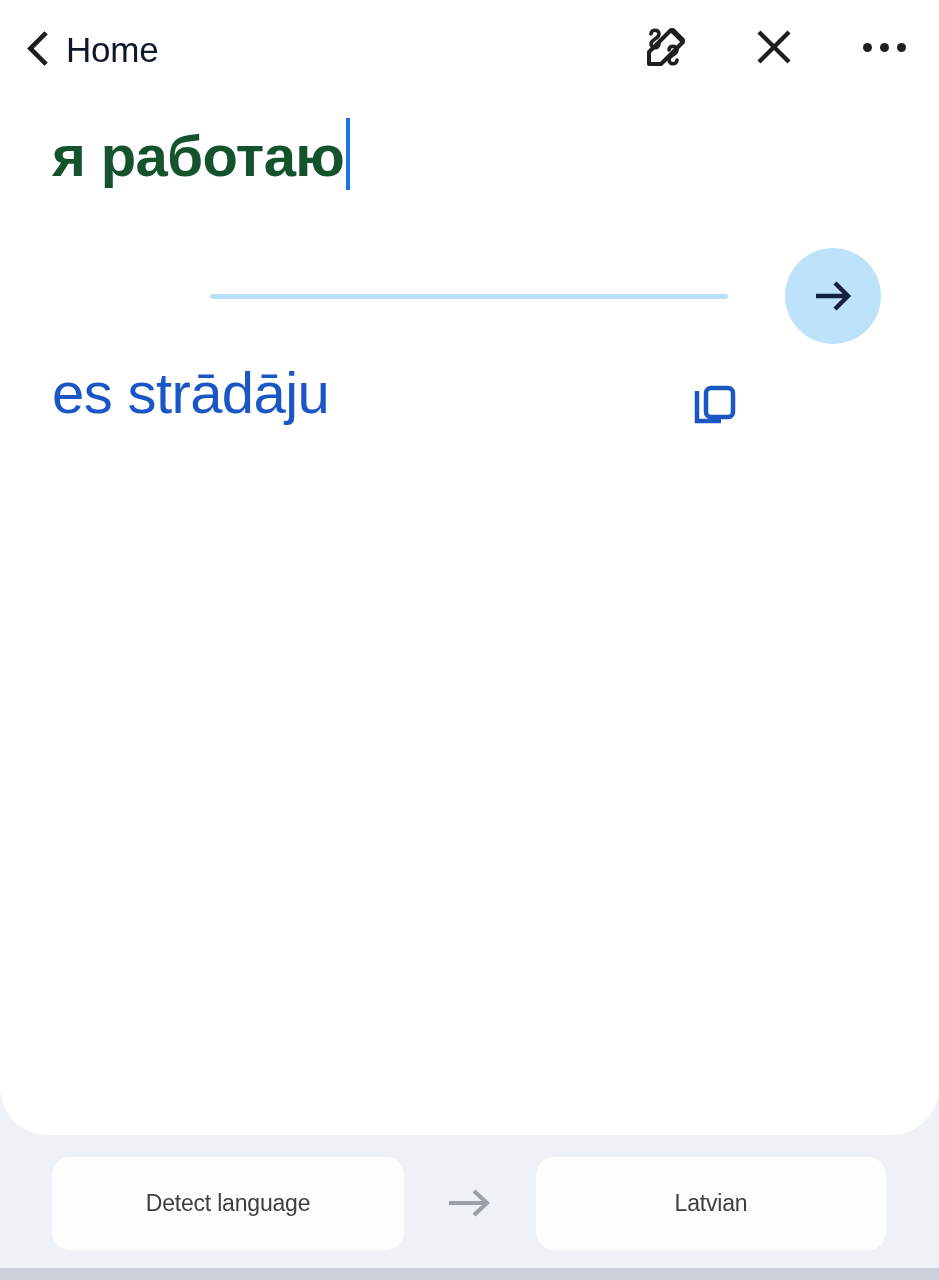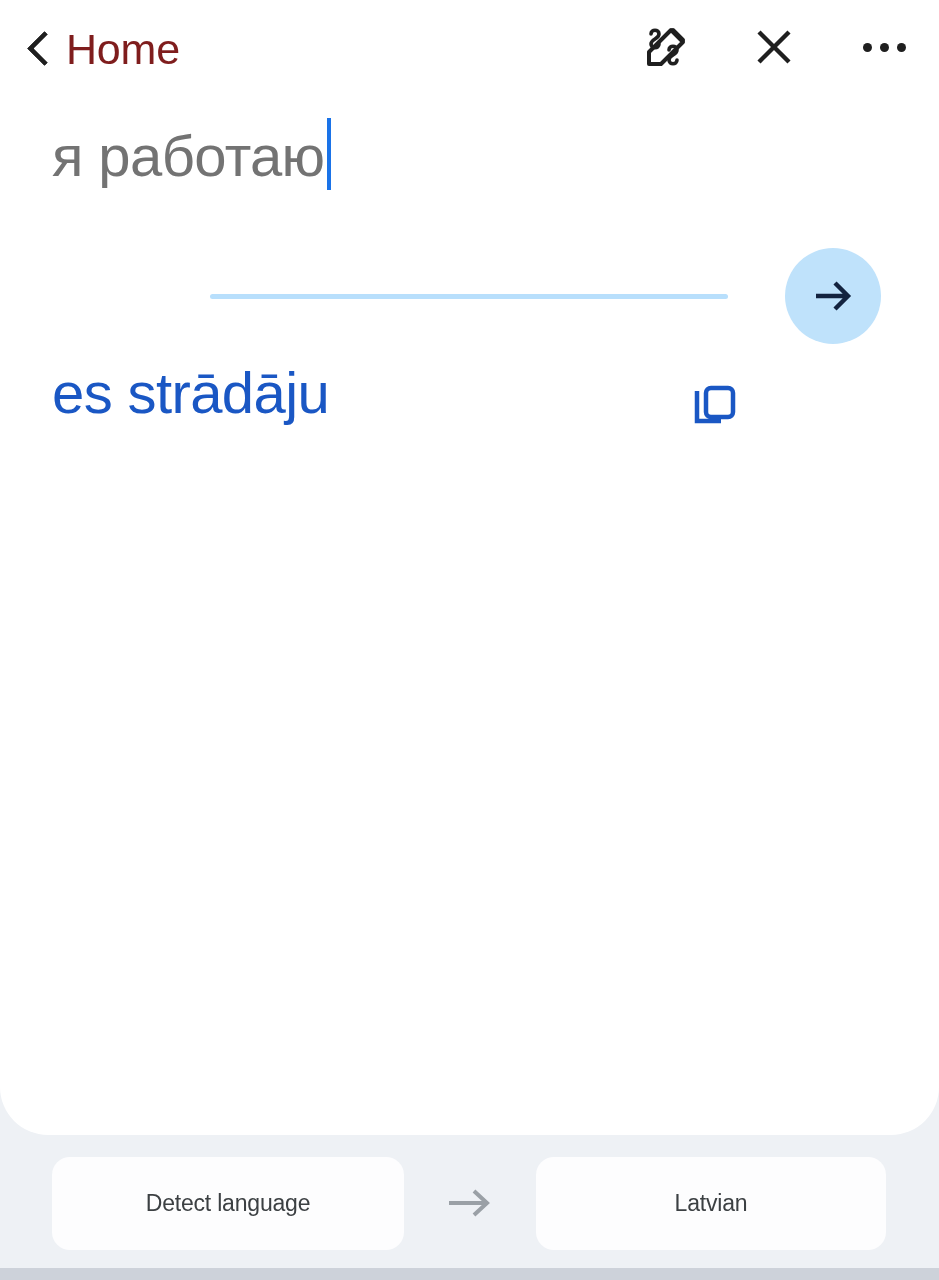--- a/index.html
+++ b/index.html
@@ -57,22 +57,22 @@
     position: absolute;
     left: 6px; top: 8px;
     width: 20px; height: 20px;
     border-left: 5px solid #1f1f1f;
     border-bottom: 5px solid #1f1f1f;
     transform: rotate(45deg);
     border-radius: 1.5px;
   }
 
   .back-label {
-    font-size: 43px;
-    color: #7f1d1d;
+    font-size: 35px;
+    color: #0f172a;
     letter-spacing: -0.2px;
     line-height: 1;
   }
 
   .appbar-actions {
     position: absolute;
     right: 26px;
     top: 18px;
     display: flex;
     align-items: center;
@@ -112,25 +112,26 @@
   .source-text-row {
     position: relative;
     padding: 0 40px 0 52px;
     min-height: 110px;
     display: flex;
     align-items: flex-start;
   }
 
   .source-text {
     font-size: 58px;
-    color: #737373;
+    color: #14532d;
     line-height: 1.22;
     letter-spacing: -0.6px;
     white-space: pre-wrap;
     word-break: break-word;
+    font-weight: bold;
   }
 
   .caret {
     display: inline-block;
     width: 4px;
     height: 72px;
     background: #1a73e8;
     vertical-align: -14px;
     margin-left: 2px;
   }

